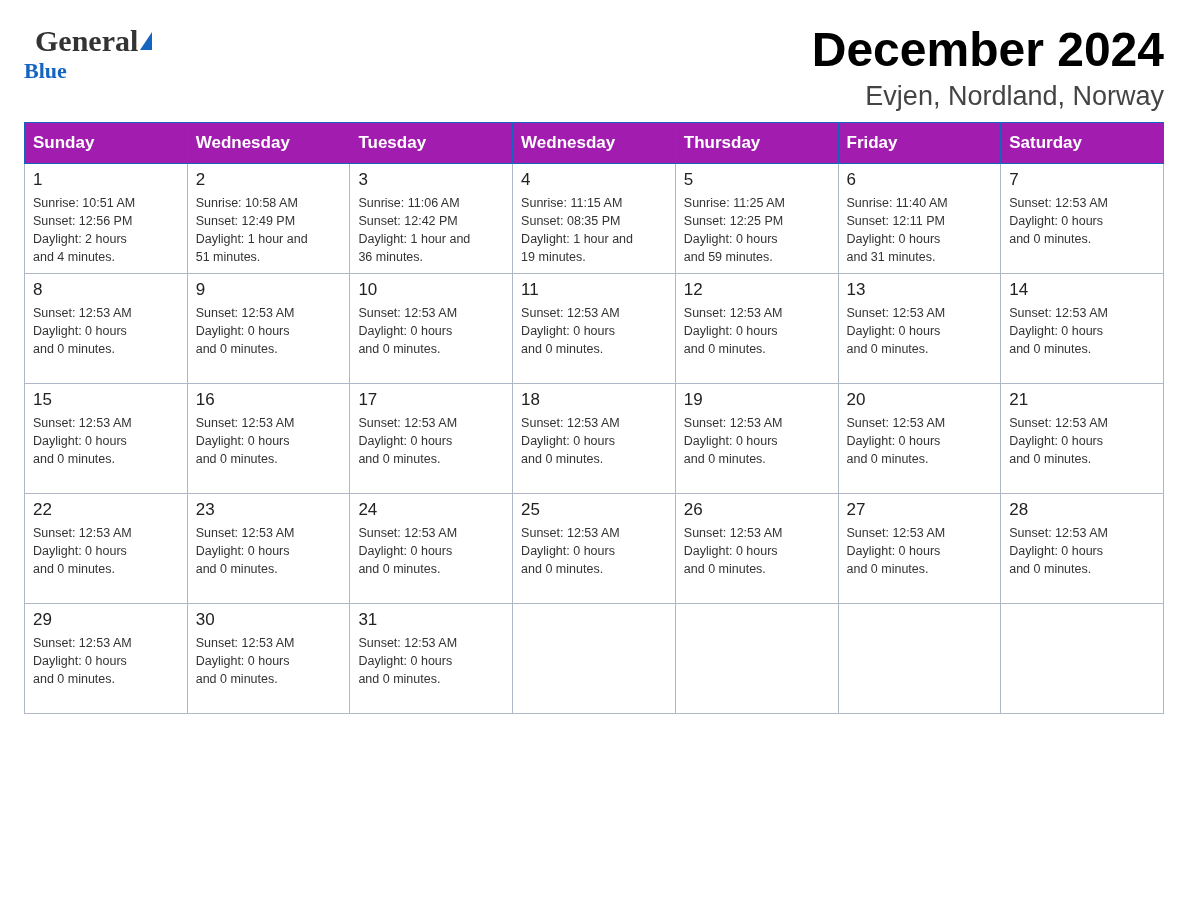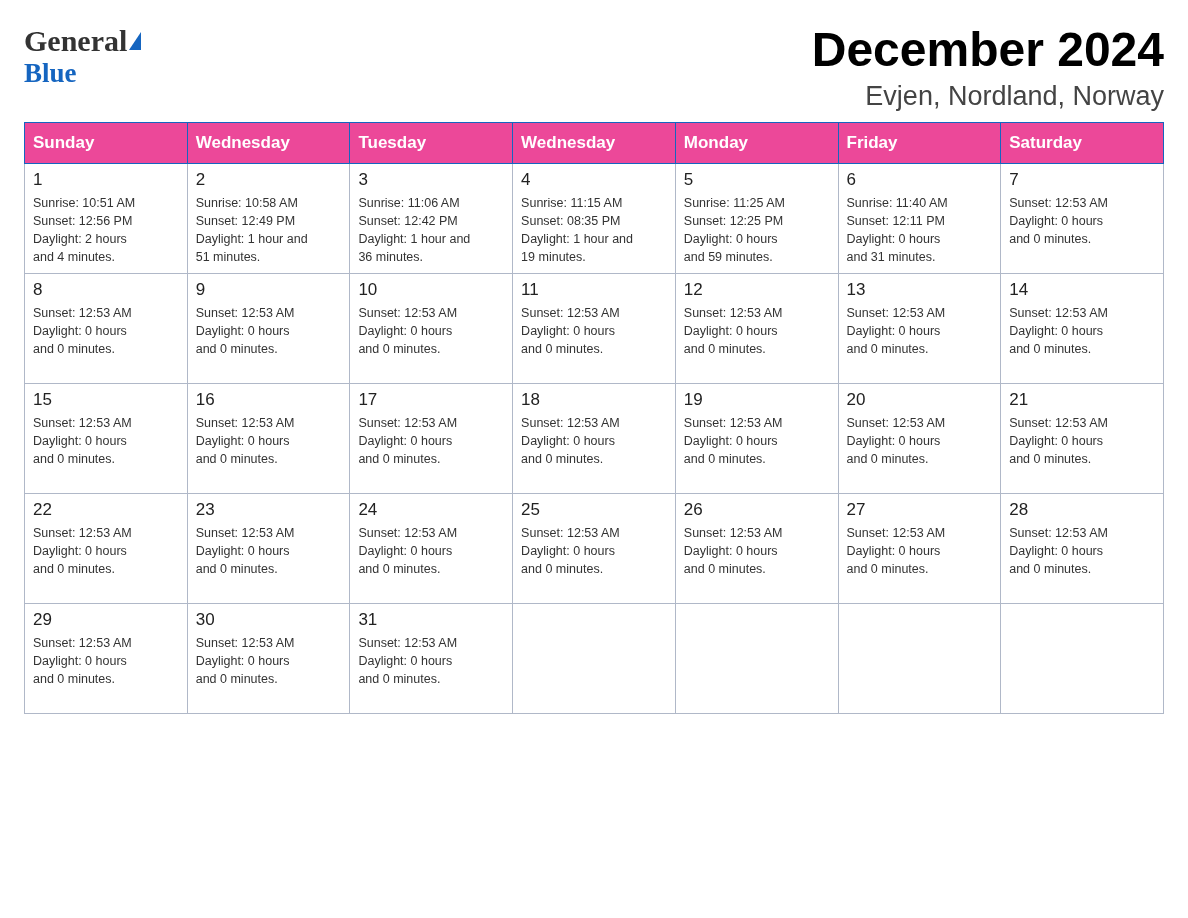--- a/index.html
+++ b/index.html
@@ -29,21 +29,21 @@
       font-size: 27px;
       color: #444;
       margin-top: 4px;
     }
     .calendar {
       width: 100%;
       border-collapse: collapse;
       margin-top: 10px;
     }
     .calendar th {
-      background-color: #ec4899;
+      background-color: #a21caf;
       color: #fff;
       font-size: 17px;
       font-weight: 600;
       padding: 10px 8px;
       text-align: left;
       border: 1px solid #1565c0;
     }
     .calendar td {
       border: 1px solid #b0b8c8;
       vertical-align: top;
@@ -69,39 +69,40 @@
     }
     
     .logo-wrapper {
       display: flex;
       flex-direction: column;
       align-items: flex-start;
     }
     .logo-line1 {
       display: flex;
       align-items: center;
+      margin-left: 11px;
     }
     .logo-general {
       font-size: 30px;
       font-weight: bold;
       color: #333;
       font-family: Georgia, serif;
     }
     .logo-arrow {
       display: inline-block;
       width: 0;
       height: 0;
       border-left: 12px solid transparent;
       border-right: 0px solid transparent;
       border-bottom: 18px solid #1565c0;
       margin-left: 2px;
       vertical-align: middle;
     }
     .logo-blue {
-      font-size: 27px;
+      font-size: 22px;
       font-weight: bold;
       color: #1565c0;
       font-family: Georgia, serif;
     }
   </style>
 </head>
 <body>
 
 <div class="header-row">
   <div class="logo-wrapper">
@@ -117,21 +118,21 @@
   </div>
 </div>
 
 <table class="calendar">
   <thead>
     <tr>
     <th>Sunday</th>
         <th>Wednesday</th>
         <th>Tuesday</th>
         <th>Wednesday</th>
-        <th>Monday</th>
+        <th>Thursday</th>
         <th>Friday</th>
         <th>Saturday</th>
       </tr>
   </thead>
   <tbody id="calendar-body">
   <tr>
         <td>
           <span class="day-number">1</span>
           <div class="day-info" style="white-space: pre-line;">Sunrise: 10:51 AM
 Sunset: 12:56 PM

